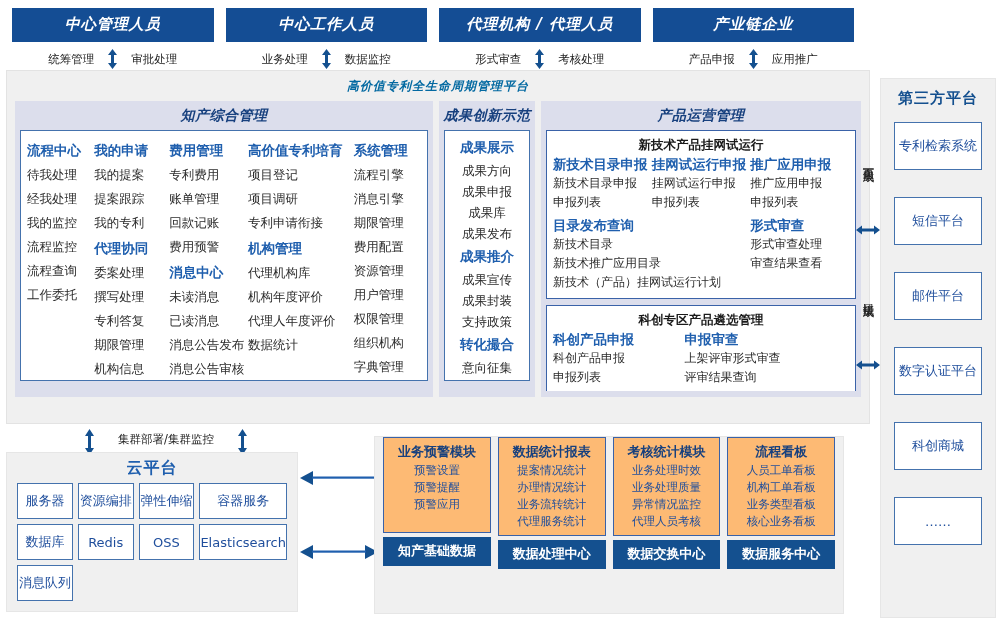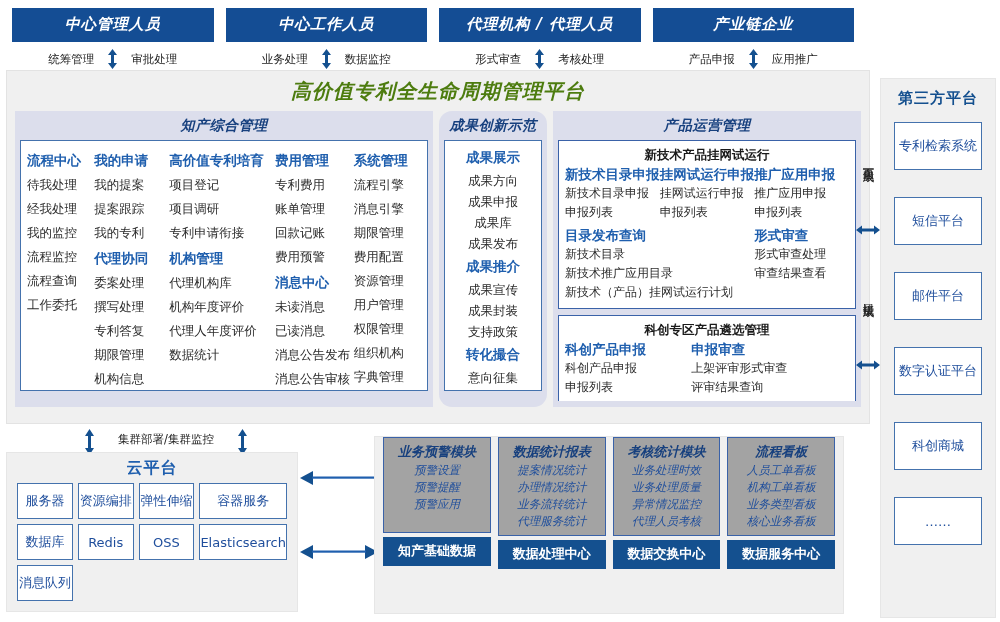--- a/index.html
+++ b/index.html
@@ -25,37 +25,37 @@
   .role-flow span{font-size:11.5px;color:#222;white-space:nowrap;}
   .updown{display:inline-block;width:13px;height:20px;position:relative;flex:0 0 13px;}
   .updown svg{display:block;}
 
   
   .platform{
     position:absolute;left:6px;top:70px;width:862px;height:352px;
     background:#f0f0f0;border:1px solid #e3e3e3;
   }
   .platform-title{
-    text-align:center;font-size:20px;font-weight:bold;font-style:italic;
-    color:#4d7c0f;padding:7px 0 6px;letter-spacing:1px;
+    text-align:center;font-size:12px;font-weight:bold;font-style:italic;
+    color:#0369a1;padding:7px 0 6px;letter-spacing:1px;
   }
   .platform-body{display:flex;gap:6px;padding:0 8px 8px;height:304px;box-sizing:border-box;}
 
   .group{background:#dcdeec;display:flex;flex-direction:column;}
   .group-title{
     text-align:center;font-size:14px;font-weight:bold;font-style:italic;
     color:#17407e;padding:6px 0 5px;letter-spacing:.5px;
   }
   .group-inner{
     background:#ffffff;border:1.5px solid #4472ad;
     margin:0 5px 16px;flex:1;overflow:hidden;
   }
 
   .g1{width:418px;}
-  .g2{width:108px;border-radius:13px;}
+  .g2{width:96px;}
   .g3{flex:1;}
 
   
   .cols{display:flex;padding:6px 6px 0;}
   .col{display:flex;flex-direction:column;}
   .cat{font-size:13.5px;font-weight:bold;color:#1f5fae;line-height:26px;white-space:nowrap;}
   .item{font-size:12.5px;color:#2b2b2b;line-height:24px;white-space:nowrap;}
 
   .c-a{width:70px;}
   .c-b{width:78px;}
@@ -112,21 +112,21 @@
 
   
   .dbarrows{position:absolute;left:300px;top:452px;width:78px;height:158px;}
   .dbarrows svg{position:absolute;left:0;}
 
   
   .db{position:absolute;left:374px;top:436px;width:468px;height:176px;background:#f0f0f0;border:1px solid #e6e6e6;}
   .db-title{text-align:center;font-size:15px;font-weight:bold;font-style:italic;color:#17407e;padding:5px 0 4px;letter-spacing:1px;}
   .db-cols{display:flex;gap:7px;padding:0 8px;}
   .db-col{flex:1;display:flex;flex-direction:column;}
-  .db-box{border:1.5px solid #3a62a8;background:#a3a3a3;text-align:center;padding:3px 2px 5px;min-height:96px;box-sizing:border-box;font-style:italic;}
+  .db-box{border:1.5px solid #3a62a8;background:#fdba74;text-align:center;padding:3px 2px 5px;min-height:96px;box-sizing:border-box;}
   .db-box .h{font-size:13px;font-weight:bold;color:#17407e;line-height:21px;}
   .db-box .i{font-size:11.5px;color:#1f4e9c;line-height:17px;white-space:nowrap;}
   .db-foot{
     background:#14508f;color:#fff;text-align:center;
     font-size:13px;font-weight:bold;padding:5px 0 6px;margin-top:4px;
   }
 </style>
 </head>
 <body>
 
@@ -214,43 +214,43 @@
               <div class="item">提案跟踪</div>
               <div class="item">我的专利</div>
               <div class="cat">代理协同</div>
               <div class="item">委案处理</div>
               <div class="item">撰写处理</div>
               <div class="item">专利答复</div>
               <div class="item">期限管理</div>
               <div class="item">机构信息</div>
             </div>
 
-            <div class="col c-c">
-              <div class="cat">高价值专利培育</div>
-              <div class="item">项目登记</div>
-              <div class="item">项目调研</div>
-              <div class="item">专利申请衔接</div>
-              <div class="cat">机构管理</div>
-              <div class="item">代理机构库</div>
-              <div class="item">机构年度评价</div>
-              <div class="item">代理人年度评价</div>
-              <div class="item">数据统计</div>
-            </div>
-
             <div class="col c-d">
               <div class="cat">费用管理</div>
               <div class="item">专利费用</div>
               <div class="item">账单管理</div>
               <div class="item">回款记账</div>
               <div class="item">费用预警</div>
               <div class="cat">消息中心</div>
               <div class="item">未读消息</div>
               <div class="item">已读消息</div>
               <div class="item">消息公告发布</div>
               <div class="item">消息公告审核</div>
+            </div>
+
+            <div class="col c-c">
+              <div class="cat">高价值专利培育</div>
+              <div class="item">项目登记</div>
+              <div class="item">项目调研</div>
+              <div class="item">专利申请衔接</div>
+              <div class="cat">机构管理</div>
+              <div class="item">代理机构库</div>
+              <div class="item">机构年度评价</div>
+              <div class="item">代理人年度评价</div>
+              <div class="item">数据统计</div>
             </div>
 
             <div class="col c-e">
               <div class="cat">系统管理</div>
               <div class="item">流程引擎</div>
               <div class="item">消息引擎</div>
               <div class="item">期限管理</div>
               <div class="item">费用配置</div>
               <div class="item">资源管理</div>
               <div class="item">用户管理</div>

